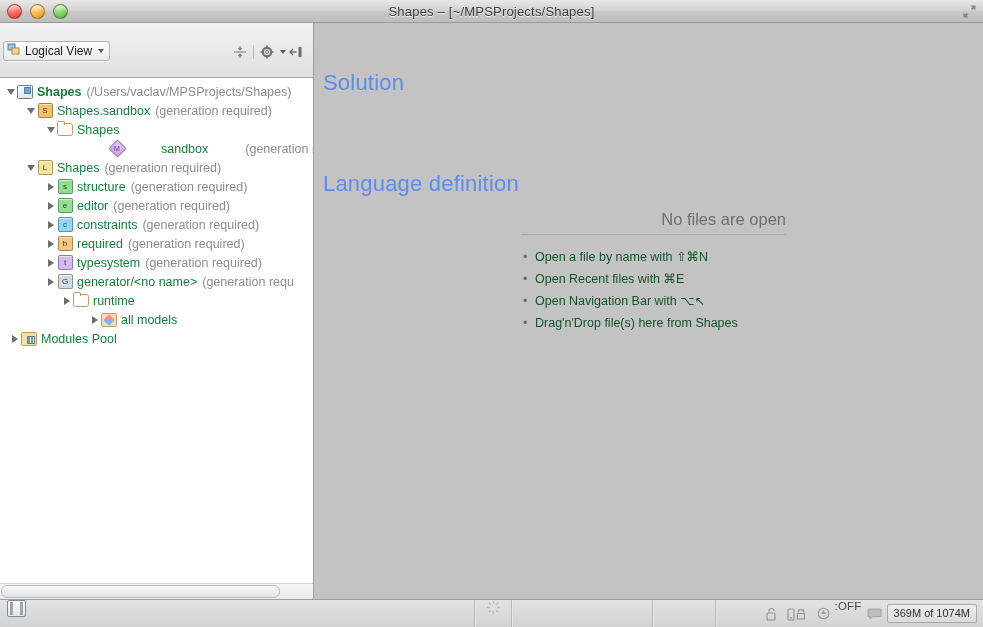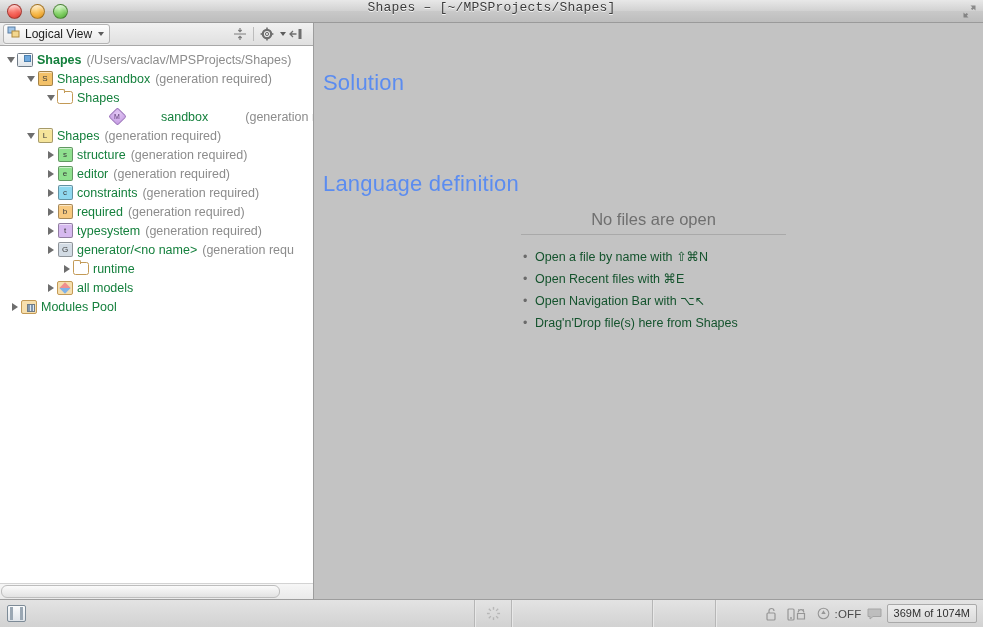--- a/index.html
+++ b/index.html
@@ -14,21 +14,21 @@
     width: 983px; height: 627px;
     display: flex; flex-direction: column;
   }
 
   
   .titlebar {
     position: relative;
     height: 22px; flex: 0 0 22px;
     background: linear-gradient(to bottom, #e8e8e8 0%, #d2d2d2 48%, #c9c9c9 50%, #bdbdbd 100%);
     border-bottom: 1px solid #9a9a9a;
-    display: flex;  font-family: Liberation Mono, monospace;
+    display: flex; align-items: center;
   }
   .traffic {
     position: absolute; left: 7px; top: 4px;
     display: flex; gap: 8px; align-items: center;
   }
   .light {
     width: 13px; height: 13px; border-radius: 50%;
     border: 1px solid rgba(0,0,0,.30);
     box-shadow: inset 0 5px 4px -3px rgba(255,255,255,.85);
   }
@@ -54,22 +54,22 @@
     width: 313px; flex: 0 0 313px;
     display: flex; flex-direction: column;
     background: #ffffff;
     border-right: 1px solid #9d9d9d;
     min-height: 0;
   }
   .tw-header {
     height: 22px; flex: 0 0 22px;
     background: linear-gradient(to bottom, #f1f1f1 0%, #e0e0e0 100%);
     border-bottom: 1px solid #a8a8a8;
-    display: flex; align-items: center;
-    padding: 0 3px;
+    display: flex; align-items: flex-end;
+    padding: 16px 3px;
     position: relative;
   }
   .tw-combo {
     display: flex; align-items: center; gap: 4px;
     height: 18px; padding: 0 5px 0 3px;
     border: 1px solid #b3b3b3; border-radius: 3px;
     background: linear-gradient(to bottom, #fdfdfd, #eaeaea);
     box-shadow: 0 1px 0 rgba(255,255,255,.7);
   }
   .tw-combo-label { font-size: 12px; color: #1d1d1d; }
@@ -199,41 +199,41 @@
     font-size: 22px; letter-spacing: .2px;
   }
   #ov-solution { left: 9px;  top: 47px; }
   #ov-langdef  { left: 9px;  top: 148px; }
 
   .nofiles {
     position: absolute; left: 207px; top: 187px;
     width: 265px; color: #6f6f6f;
   }
   .nofiles-title {
-    font-size: 16.5px; color: #6f6f6f; text-align: center;
+    font-size: 16.5px; color: #6f6f6f; text-align: right;
     padding-bottom: 5px; border-bottom: 1px solid #a9a9a9;
   }
   .nofiles ul { list-style: none; margin: 11px 0 0 0; padding: 0; }
   .nofiles li {
     font-size: 12.5px; color: #14532d; line-height: 22px;
     padding-left: 14px; position: relative; white-space: nowrap;
   }
   .nofiles li::before {
     content: "•"; position: absolute; left: 2px; top: 0; color: #6a6a6a;
   }
 
   
   .statusbar {
     flex: 0 0 27px; height: 27px;
     background: linear-gradient(to bottom,#e3e3e3 0%,#d2d2d2 100%);
     border-top: 1px solid #9d9d9d;
     display: flex; align-items: stretch;
     font-size: 11px; color: #4a4a4a;
   }
-  .sb-cell { display: flex; align-items: center; justify-content: center; }
+  .sb-cell { display: flex; justify-content: center; }
   .sb-div { width: 1px; background: #b6b6b6; box-shadow: 1px 0 0 #e8e8e8; }
   .winlayout {
     width: 17px; height: 15px; margin-left: 7px;
     border: 1.4px solid #7d8b97; border-radius: 2px;
     background: linear-gradient(to bottom,#fafbfc,#dfe4e9);
     position: relative;
   }
   .winlayout::before {
     content:""; position:absolute; left:2.4px; top:1.4px; bottom:1.4px;
     width: 3px; background:#9aa7b3;
@@ -433,21 +433,21 @@
           </div>
           <div class="row" style="padding-left: 60px;">
             <span class="twisty">
               <span class="tri-r"></span>
             </span>
             <span class="ticon">
               <span class="folder"></span>
             </span>
             <span class="lbl">runtime</span>
           </div>
-          <div class="row" style="padding-left: 44px;">
+          <div class="row" style="padding-left: 44px; margin-left: 44px;">
             <span class="twisty">
               <span class="tri-r"></span>
             </span>
             <span class="ticon">
               <span class="allmodels"></span>
             </span>
             <span class="lbl">all models</span>
           </div>
           <div class="row" style="padding-left: 8px;">
             <span class="twisty">

